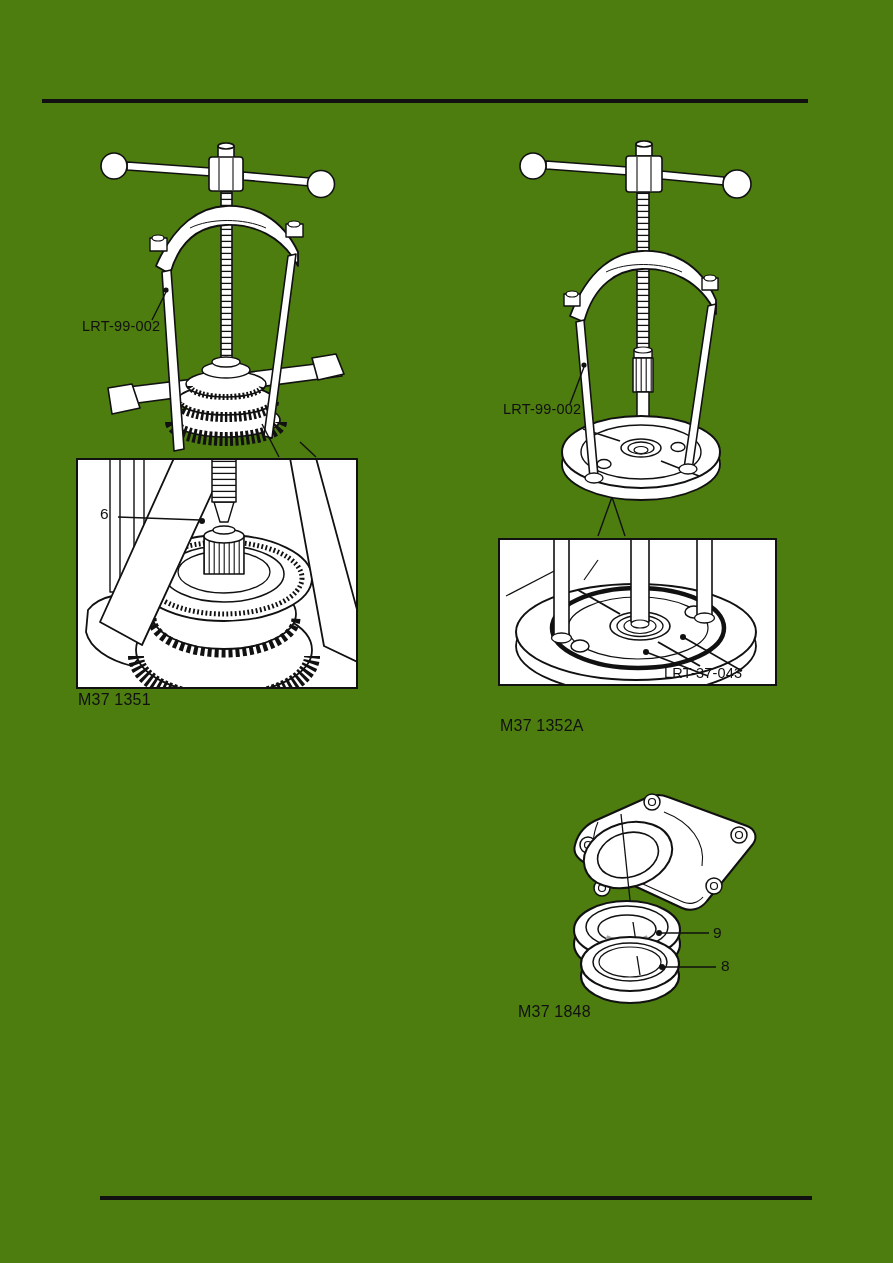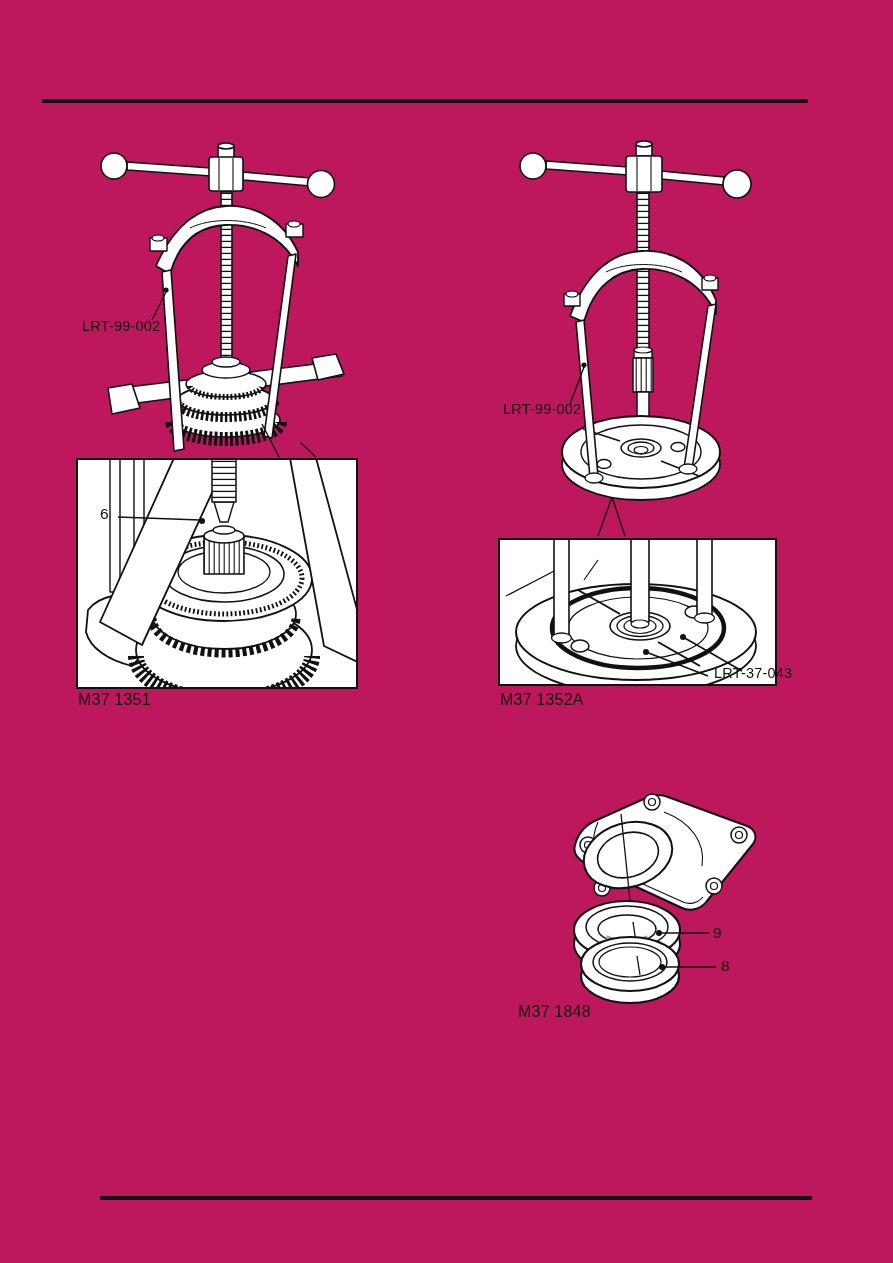--- a/index.html
+++ b/index.html
@@ -1,18 +1,18 @@
 <!DOCTYPE html>
 <html><head>
 <meta charset="utf-8">
 <style>
   html,body { margin:0; padding:0; background:#e8e8e8; }
   .page {
     position:relative; width:893px; height:1263px; margin:0 auto;
-    background:#be185d; overflow:hidden;
+    background:#4d7c0f; overflow:hidden;
     font-family:"Liberation Sans", sans-serif; color:#111;
   }
   .rule { position:absolute; background:#111; }
   .art { position:absolute; left:0; top:0; }
   .label {
     position:absolute; font-size:14.5px; line-height:1.1;
     color:#111; white-space:nowrap; letter-spacing:0.2px;
   }
   .callout { font-size:15.5px; }
   .caption { font-size:16px; }
@@ -303,20 +303,20 @@
         <line x1="183" y1="97" x2="242" y2="131" stroke-width="1.5"></line>
       </g>
     </svg>
   </div>
 
   <div class="label" style="left:82px; top:319px;">LRT-99-002</div>
   <div class="label callout" style="left:100px; top:505px;">6</div>
   <div class="label caption" style="left:78px; top:691px;">M37 1351</div>
 
   <div class="label" style="left:503px; top:402px;">LRT-99-002</div>
-  <div class="label" style="left:714px; top:666px;">LRT-37-043</div>
-  <div class="label caption" style="left:500px; top:691px;">M37 1352A</div>
+  <div class="label" style="left:664px; top:666px;">LRT-37-043</div>
+  <div class="label caption" style="left:500px; top:717px;">M37 1352A</div>
 
   <div class="label callout" style="left:713px; top:924px;">9</div>
   <div class="label callout" style="left:721px; top:957px;">8</div>
   <div class="label caption" style="left:518px; top:1003px;">M37 1848</div>
 
 </div>
 
 </body></html>

